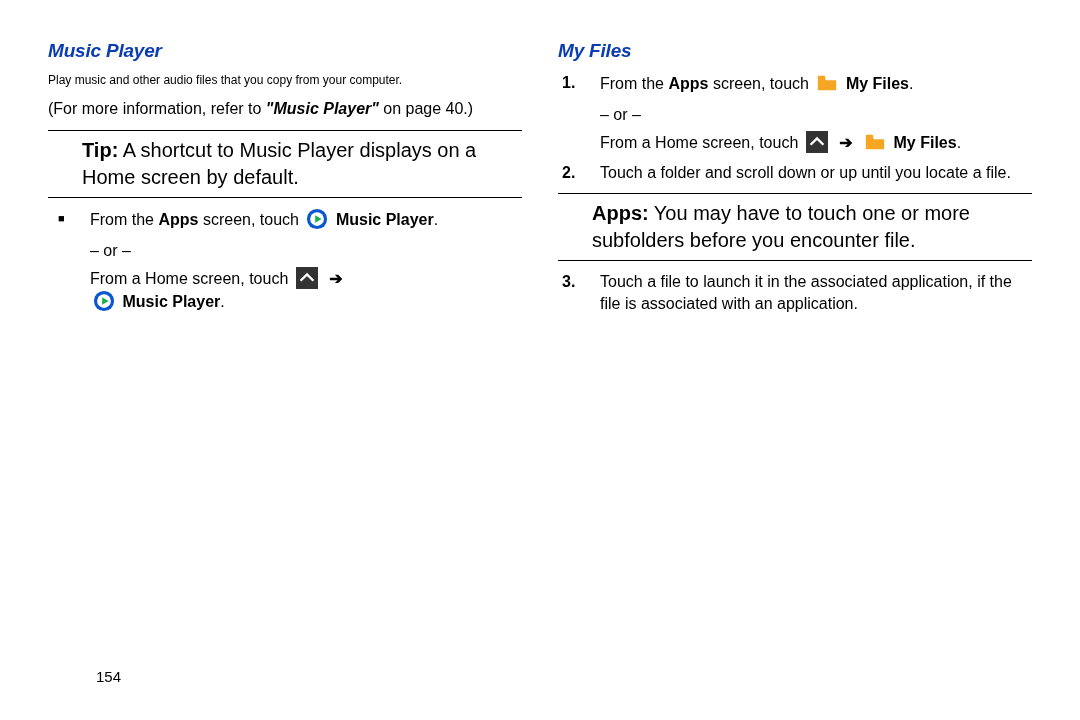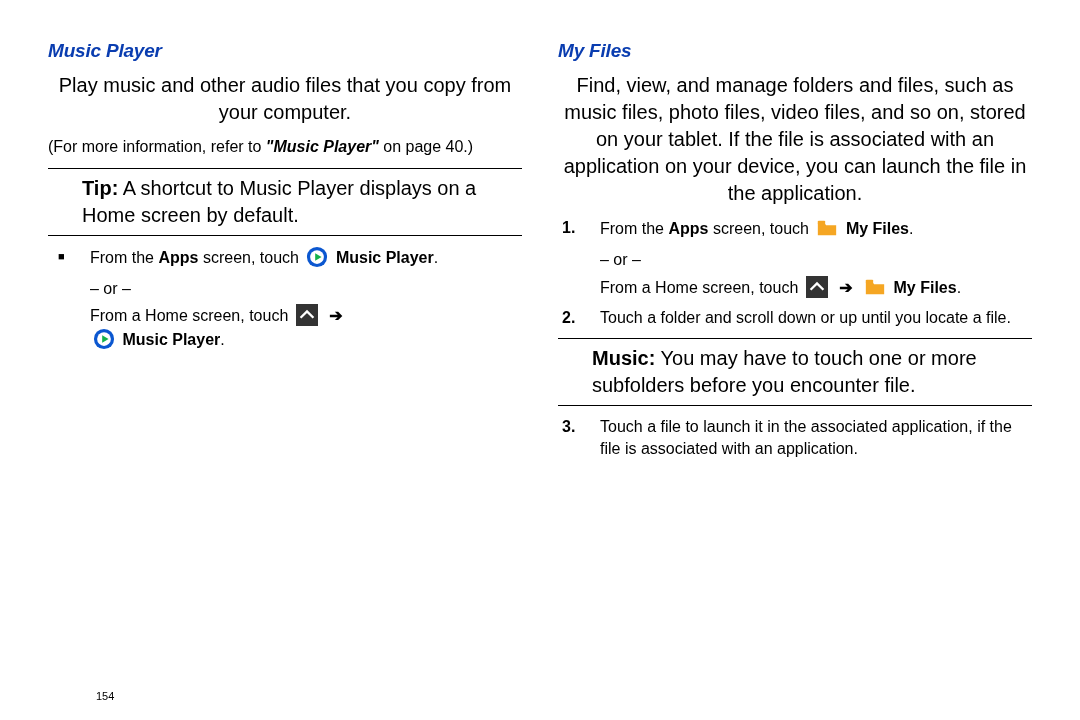--- a/index.html
+++ b/index.html
@@ -24,24 +24,23 @@
   }
   .section-heading {
     color: #0a3db0;
     font-style: italic;
     font-weight: 700;
     font-size: 19px;
     margin: 0 0 10px 0;
     letter-spacing: -0.2px;
   }
   .body-text {
-    font-size: 20px;
+    font-size: 12px;
     line-height: 1.35;
     margin: 0 0 10px 0;
-    text-align: center;
   }
   .ref-text {
     font-size: 16px;
     line-height: 1.35;
     margin: 0 0 10px 0;
   }
   .ref-link { font-style: italic; font-weight: 700; }
   .rule { border: 0; border-top: 1.5px solid #000; margin: 8px 0 6px 0; }
   .rule-heavy { border: 0; border-top: 1.5px solid #000; margin: 6px 0 8px 0; }
   .tip-block, .note-block {
@@ -76,23 +75,23 @@
   .icon {
     display: inline-block;
     vertical-align: -5px;
     width: 22px;
     height: 22px;
     margin: 0 3px;
   }
   .icon-inner { width: 100%; height: 100%; }
   .page-number {
     position: absolute;
-    bottom: 18px;
+    bottom: 35px;
     left: 96px;
-    font-size: 11px;
+    font-size: 15px;
   }
   .indent-hang { padding-left: 34px; text-indent: -0px; }
 </style>
 </head>
 <body>
 
 <div class="page">
 
   <div class="col">
     <h3 class="section-heading">Music Player</h3>
@@ -130,21 +129,20 @@
                 <polygon points="10,8 10,16 17,12" fill="#13b24b"></polygon>
               </svg></span> <span class="bold">Music Player</span><span>.</span>
         </span>
       </li>
     </ul>
   </div>
 
   <div class="col">
     <h3 class="section-heading">My Files</h3>
 
-    <p class="body-text">Find, view, and manage folders and files, such as music files, photo files, video files, and so on, stored on your tablet. If the file is associated with an application on your device, you can launch the file in the application.</p>
 
     <ul class="steps">
       <li>
         <span class="step-num">1.</span>
         <span class="step-body">
           <span>From the </span><span class="bold">Apps</span><span> screen, touch </span><span class="icon"><svg class="icon-inner" viewBox="0 0 24 24">
                 <path d="M2 6 L9 6 L11 9 L22 9 L22 20 L2 20 Z" fill="#f5a623"></path>
                 <rect x="2" y="4" width="8" height="4" rx="1" fill="#f5a623"></rect>
               </svg></span> <span class="bold">My Files</span><span>.</span>
           <div class="or-line">– or –</div>
@@ -159,21 +157,21 @@
       </li>
 
       <li>
         <span class="step-num">2.</span>
         <span class="step-body">Touch a folder and scroll down or up until you locate a file.</span>
       </li>
     </ul>
 
     <hr class="rule">
     <p class="note-block indent-hang">
-      <span class="note-lead">Music:</span><span> You may have to touch one or more subfolders before you encounter file.</span>
+      <span class="note-lead">Apps:</span><span> You may have to touch one or more subfolders before you encounter file.</span>
     </p>
     <hr class="rule-heavy">
 
     <ul class="steps">
       <li>
         <span class="step-num">3.</span>
         <span class="step-body">Touch a file to launch it in the associated application, if the file is associated with an application.</span>
       </li>
     </ul>
   </div>

